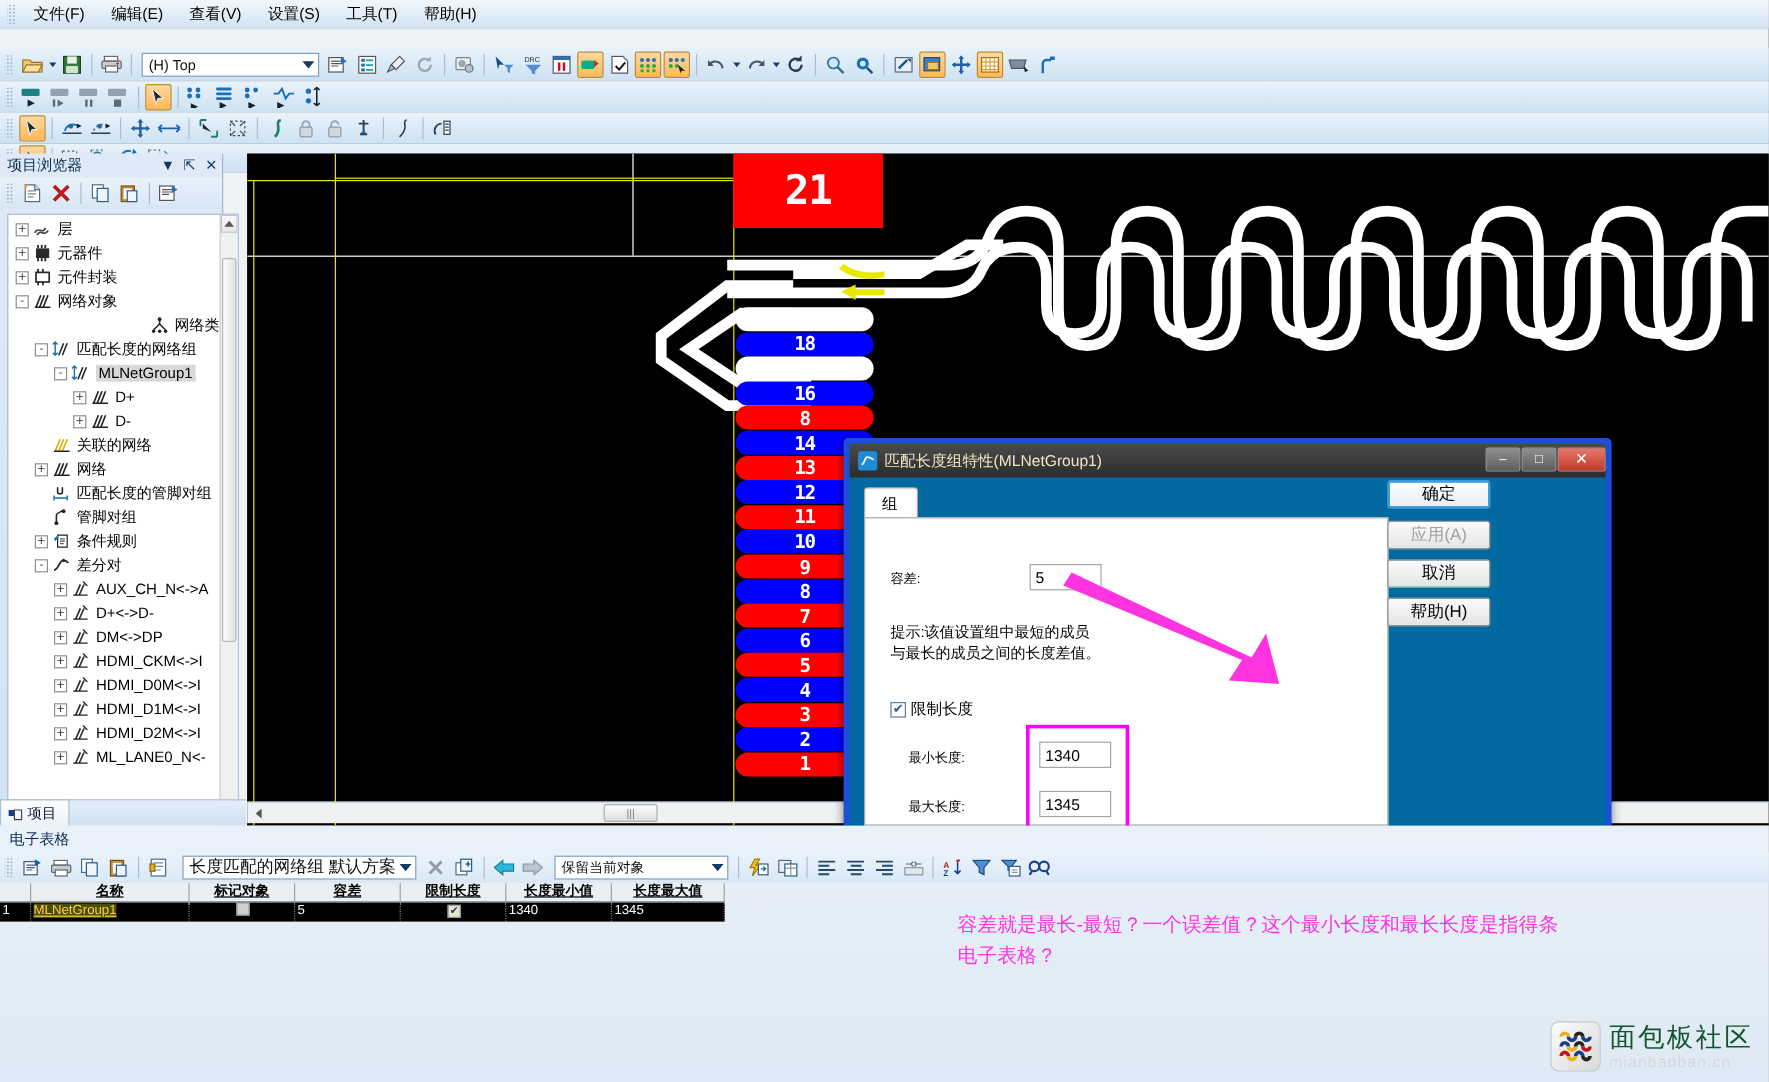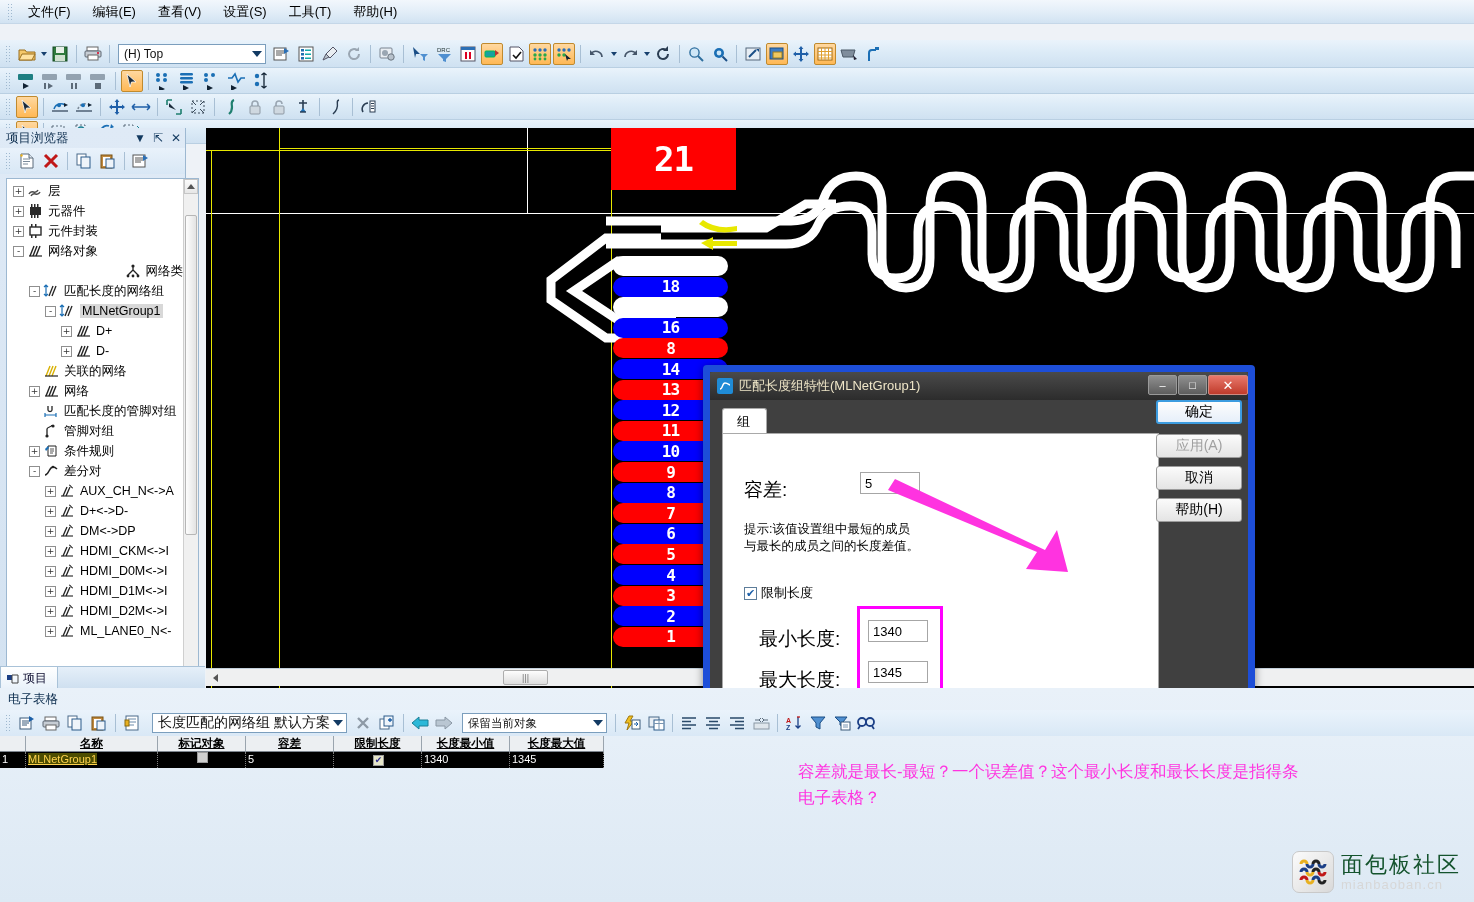--- a/index.html
+++ b/index.html
@@ -107,39 +107,39 @@
      font-weight:bold; font-size:16px; display:flex; align-items:center;
      justify-content:center; letter-spacing:-1px; }
   .bigpad { position:absolute; background:#ff0000; color:#fff;
      display:flex; align-items:center; justify-content:center;
      font-family:"DejaVu Sans Mono","Liberation Mono",monospace;
      font-weight:bold; font-size:34px; letter-spacing:-1px; }
   .canv-hscroll { position:absolute; left:206px; top:668px; width:1268px; height:18px;
      background:#eff0f1; border-top:1px solid #c3cfda; }
 
   
-  .dialog { position:absolute; left:703px; top:365px; width:552px; height:353px;
-    background:#404040; border:7px solid #1d4ed8; box-shadow:0 2px 8px rgba(0,0,0,.45);
+  .dialog { position:absolute; left:703px; top:365px; width:640px; height:353px;
+    background:#0369a1; border:5px solid #1d4ed8; box-shadow:0 2px 8px rgba(0,0,0,.45);
     border-radius:4px 4px 2px 2px; }
   .dlg-title { height:28px; background:linear-gradient(to bottom,#4a4a4a,#2c2c2c);
     border-radius:3px 3px 0 0; display:flex; align-items:center; padding-left:7px; }
   .dlg-title .ic { width:16px;height:16px;margin-right:6px; background:#1f8bd6; border-radius:2px;
      display:flex;align-items:center;justify-content:center;}
   .dlg-title .txt { color:#efe6c8; font-size:13px; }
   .dlg-title .wbtns { margin-left:auto; display:flex; height:22px; }
   .wb { width:29px; height:20px; margin-left:1px; display:flex; align-items:center; justify-content:center;
     background:linear-gradient(to bottom,#8f8f8f,#5e5e5e); border:1px solid #9a9a9a; color:#fff; font-size:11px;
     border-radius:2px;}
   .wb.close { width:40px; background:linear-gradient(to bottom,#e8786b,#c03b2b); border-color:#d08a80; font-size:13px;}
   .dlg-tabbar { position:absolute; left:12px; top:36px; display:flex; }
   .dtab { padding:4px 16px 5px 14px; background:#fff; border:1px solid #a9a9a9; border-bottom:none;
      font-size:13px; color:#000; border-radius:3px 3px 0 0; }
   .dlg-page { position:absolute; left:12px; top:61px; width:437px; height:257px;
      background:#fff; border:1px solid #a9a9a9; }
-  .fld-label { position:absolute; font-size:19px; color:#000; }
+  .fld-label { position:absolute; font-size:11px; color:#000; }
   .tinput { position:absolute; border:1px solid #a6a6a6; background:#fff;
      font-size:13px; padding:1px 4px; color:#000; font-family:"Liberation Sans",sans-serif; }
   .hint { position:absolute; font-size:12.5px; color:#000; line-height:17px; }
   .chk { position:absolute; display:flex; align-items:center; font-size:13px; }
   .chk .box { width:13px;height:13px;border:1px solid #5d7d9a;background:#fff;margin-right:4px;
      display:flex;align-items:center;justify-content:center;color:#1b5fa8;font-size:11px;line-height:11px;}
   .magenta-box { position:absolute; border:3px solid #ff00ff; }
   .dbtn { position:absolute; left:1156px; width:86px; height:24px;
      background:linear-gradient(to bottom,#fbfbfb,#e4e4e4); border:1px solid #9b9b9b;
      border-radius:3px; display:flex; align-items:center; justify-content:center;

